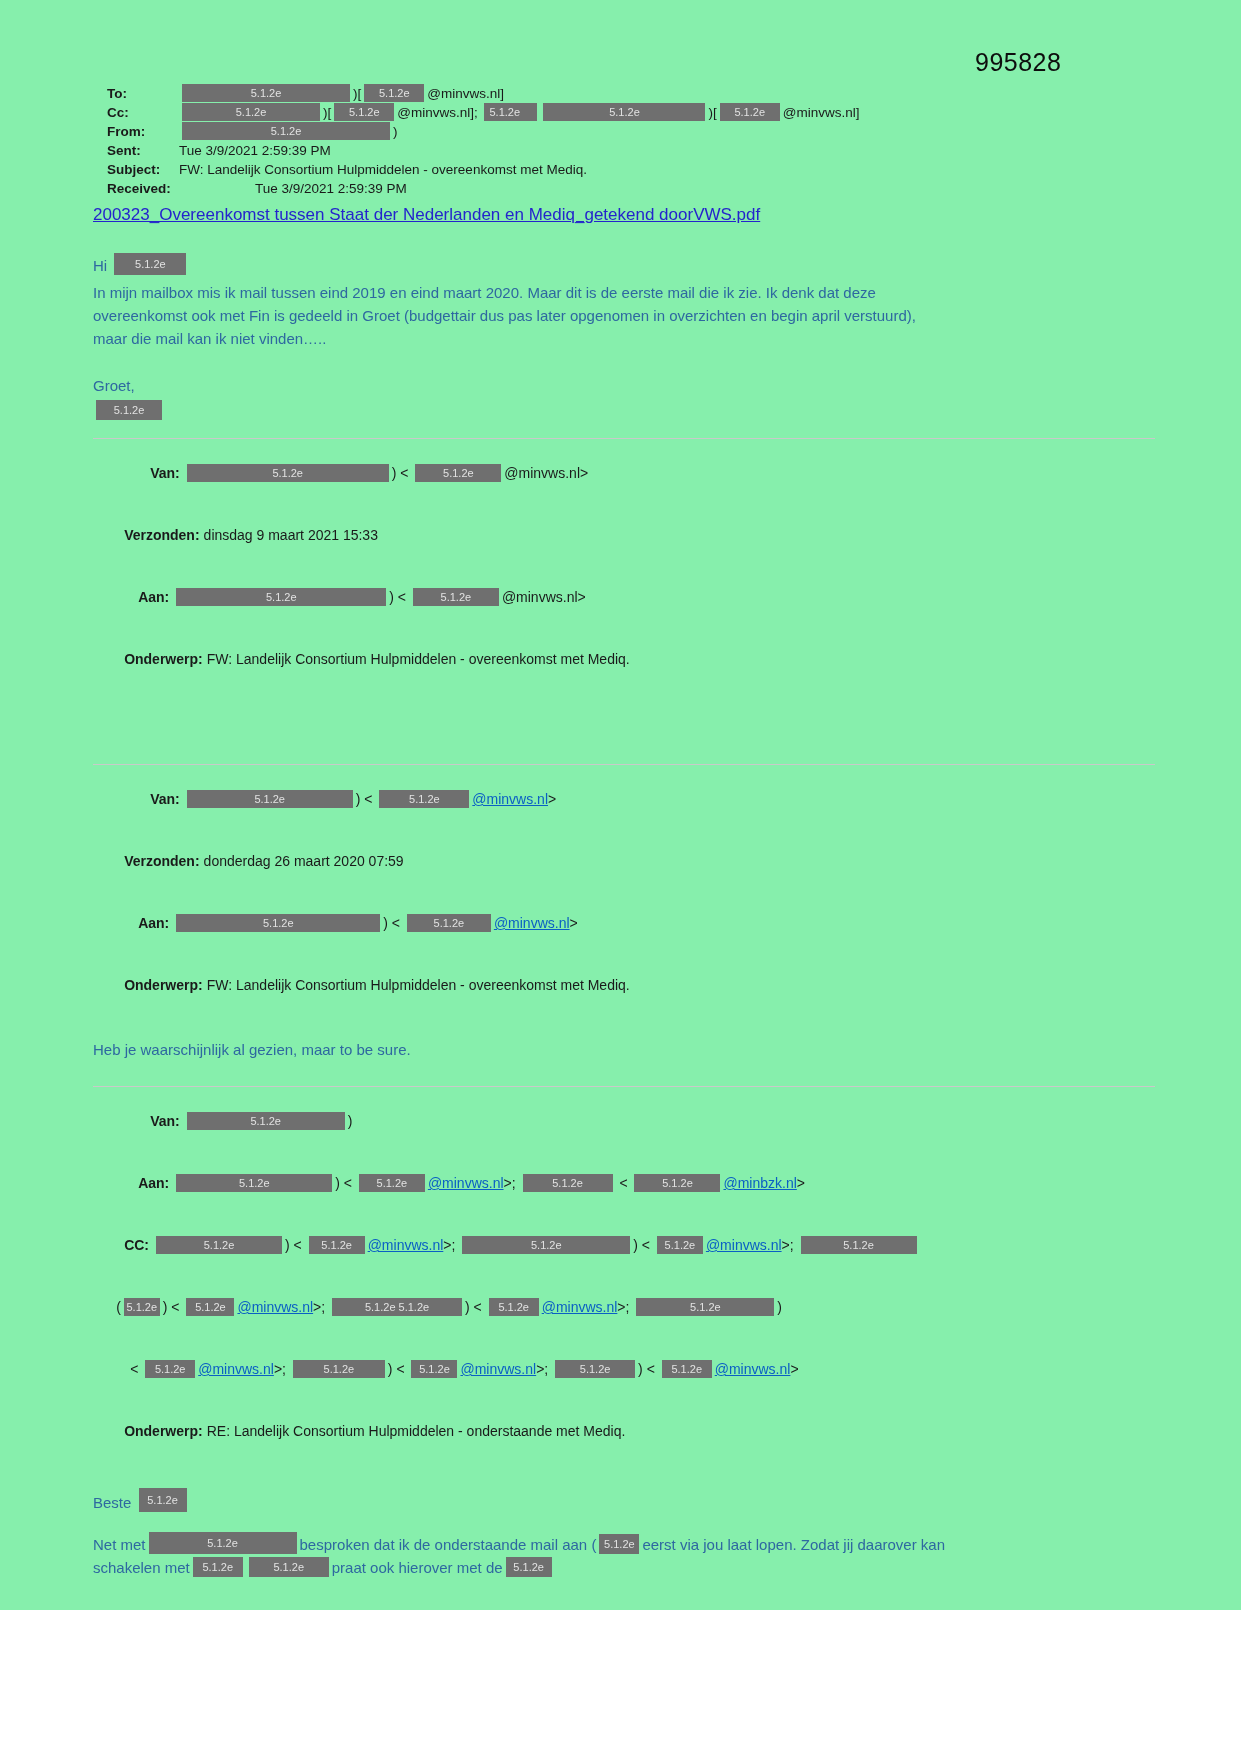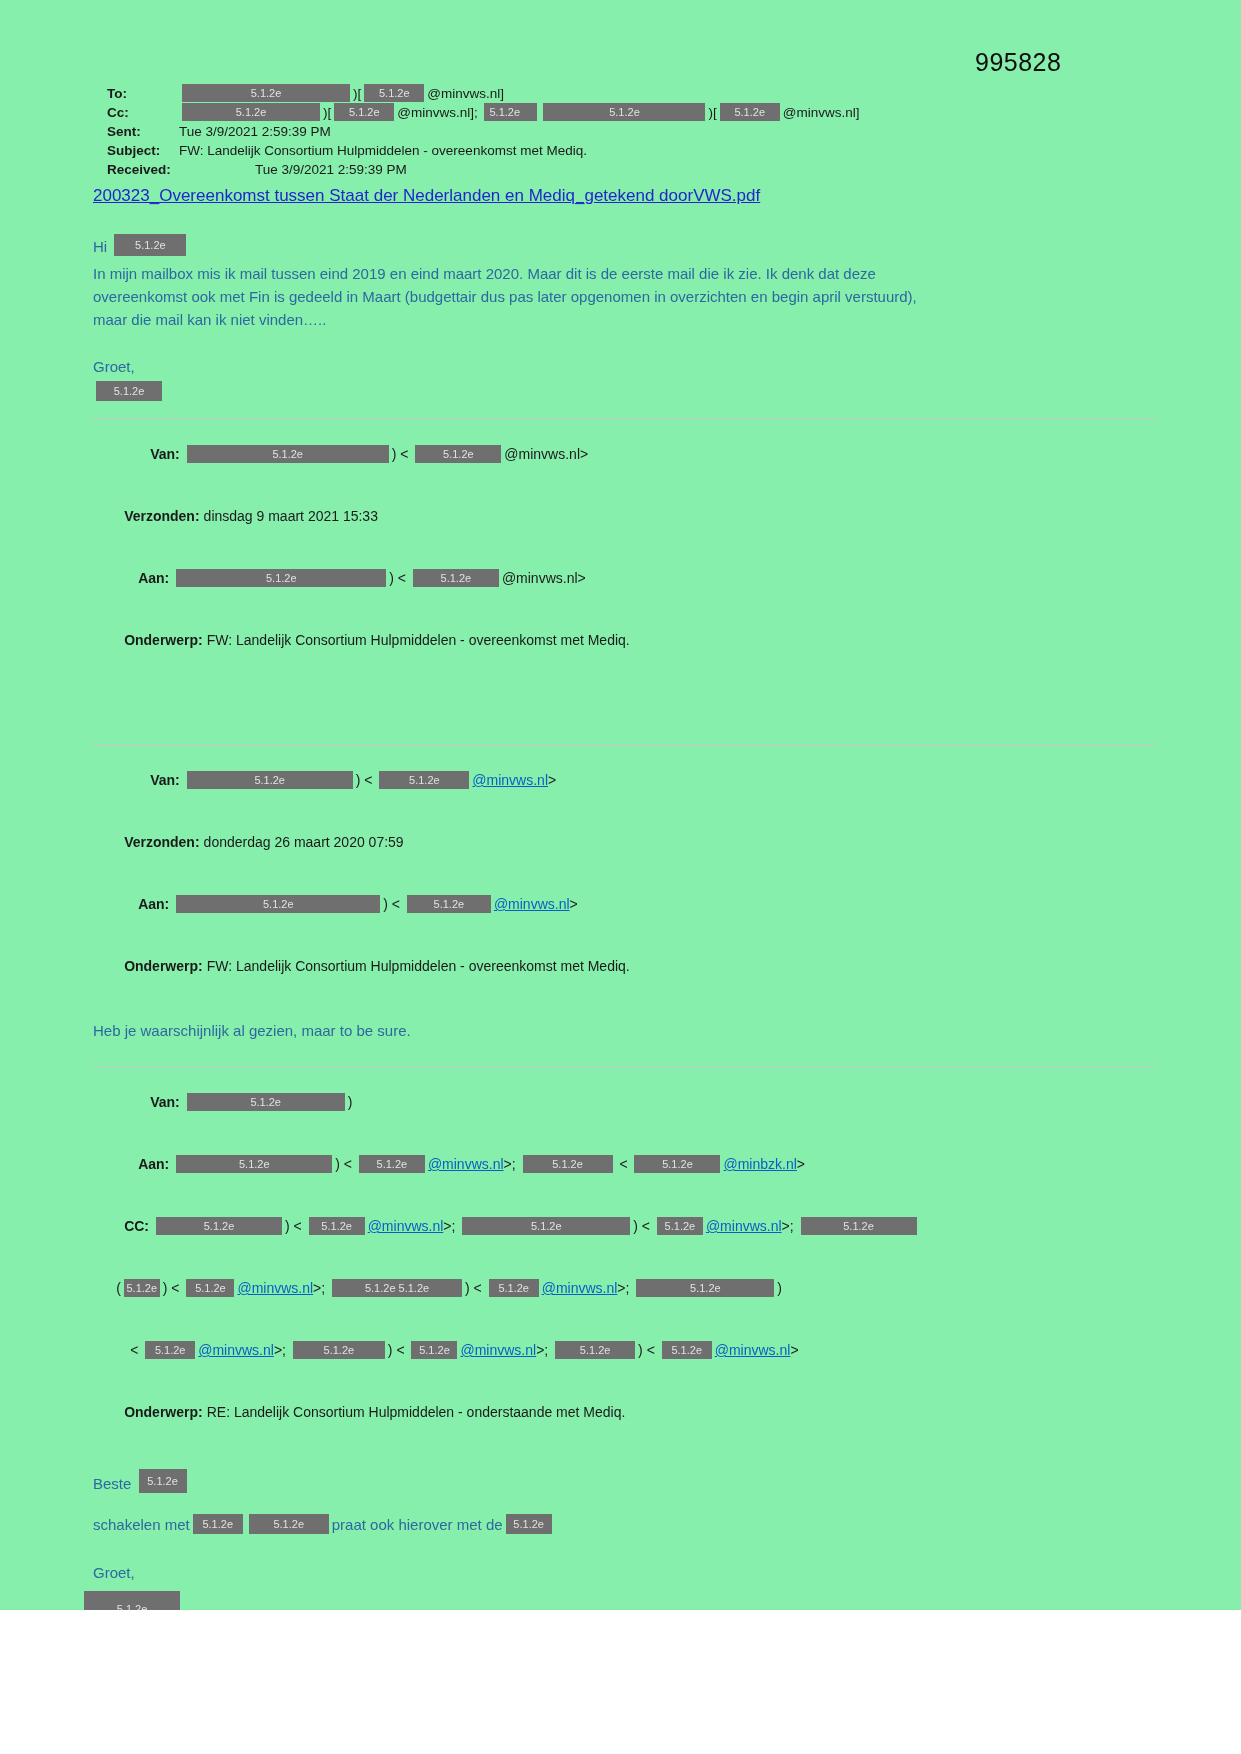--- a/index.html
+++ b/index.html
@@ -58,38 +58,42 @@
     <div>
       <div class="hrow">
         <span class="hlabel">To:</span>
         <span class="hval"><span class="redact" style="width: 168px;">5.1.2e</span><span>)[</span><span class="redact" style="width: 60px;">5.1.2e</span><span>@minvws.nl]</span></span>
       </div>
       <div class="hrow">
         <span class="hlabel">Cc:</span>
         <span class="hval"><span class="redact" style="width: 138px;">5.1.2e</span><span>)[</span><span class="redact" style="width: 60px;">5.1.2e</span><span>@minvws.nl]; </span><span class="redact la" style="width: 48px;">5.1.2e</span><span class="redact" style="width: 162px;">5.1.2e</span><span>)[</span><span class="redact" style="width: 60px;">5.1.2e</span><span>@minvws.nl]</span></span>
       </div>
       <div class="hrow">
+        <span class="hlabel">From:</span>
+        <span class="hval"><span class="redact" style="width: 208px;">5.1.2e</span><span>)</span></span>
+      </div>
+      <div class="hrow">
         <span class="hlabel">Sent:</span>
         <span class="hval"><span>Tue 3/9/2021 2:59:39 PM</span></span>
       </div>
       <div class="hrow">
         <span class="hlabel">Subject:</span>
         <span class="hval"><span>FW: Landelijk Consortium Hulpmiddelen - overeenkomst met Mediq.</span></span>
       </div>
       <div class="hrow indent">
         <span class="hlabel">Received:</span>
         <span class="hval"><span>Tue 3/9/2021 2:59:39 PM</span></span>
       </div>
       <a class="pdf-link">200323_Overeenkomst tussen Staat der Nederlanden en Mediq_getekend doorVWS.pdf</a>
     </div>
 
     <div class="blue hi"><span>Hi </span><span class="redact" style="width: 72px; height: 22px; line-height: 22px;">5.1.2e</span></div>
     <div class="blue para">
         <div class="line">In mijn mailbox mis ik mail tussen eind 2019 en eind maart 2020. Maar dit is de eerste mail die ik zie. Ik denk dat deze</div>
-        <div class="line">overeenkomst ook met Fin is gedeeld in Maart (budgettair dus pas later opgenomen in overzichten en begin april verstuurd),</div>
+        <div class="line">overeenkomst ook met Fin is gedeeld in Groet (budgettair dus pas later opgenomen in overzichten en begin april verstuurd),</div>
         <div class="line">maar die mail kan ik niet vinden…..</div>
       </div>
     <div class="blue groet">Groet,</div>
     <div class="sig1"><span class="redact" style="width: 66px; height: 20px; line-height: 20px;">5.1.2e</span></div>
 
     <div class="hr"></div>
     <div class="qblock">
       <div class="qrow q-van">
         <span class="qlabel">Van:</span><span><span class="redact" style="width: 202px;">5.1.2e</span><span>) &lt; </span><span class="redact" style="width: 86px;">5.1.2e</span><span>@minvws.nl&gt;</span></span>
       </div>
@@ -141,19 +145,20 @@
       <div class="qrow q-cc3">
         <span><span>&lt; </span><span class="redact" style="width: 50px;">5.1.2e</span><a class="elink">@minvws.nl</a><span>&gt;; </span><span class="redact" style="width: 92px;">5.1.2e</span><span>) &lt; </span><span class="redact" style="width: 46px;">5.1.2e</span><a class="elink">@minvws.nl</a><span>&gt;; </span><span class="redact" style="width: 80px;">5.1.2e</span><span>) &lt; </span><span class="redact" style="width: 50px;">5.1.2e</span><a class="elink">@minvws.nl</a><span>&gt;</span></span>
       </div>
       <div class="qrow">
         <span class="qlabel">Onderwerp:</span><span><span>RE: Landelijk Consortium Hulpmiddelen - onderstaande met Mediq.</span></span>
       </div>
     </div>
 
     <div class="blue beste"><span>Beste </span><span class="redact" style="width: 48px; height: 24px; line-height: 24px;">5.1.2e</span></div>
     <div class="blue netmet">
+        <div class="line"><span>Net met</span><span class="redact" style="width: 148px; height: 22px; line-height: 22px;">5.1.2e</span><span>besproken dat ik de onderstaande mail aan (</span><span class="redact" style="width: 40px; height: 20px; line-height: 20px;">5.1.2e</span><span>eerst via jou laat lopen. Zodat jij daarover kan</span></div>
         <div class="line"><span>schakelen met</span><span class="redact" style="width: 50px; height: 20px; line-height: 20px;">5.1.2e</span><span class="redact" style="width: 80px; height: 20px; line-height: 20px;">5.1.2e</span><span>praat ook hierover met de</span><span class="redact" style="width: 46px; height: 20px; line-height: 20px;">5.1.2e</span></div>
       </div>
     <div class="blue groet2">Groet,</div>
     <div class="sigbig"><span class="redact" style="width: 96px; height: 36px; line-height: 36px;">5.1.2e</span></div>
 
   </div>
 </div>
 
 </body></html>

